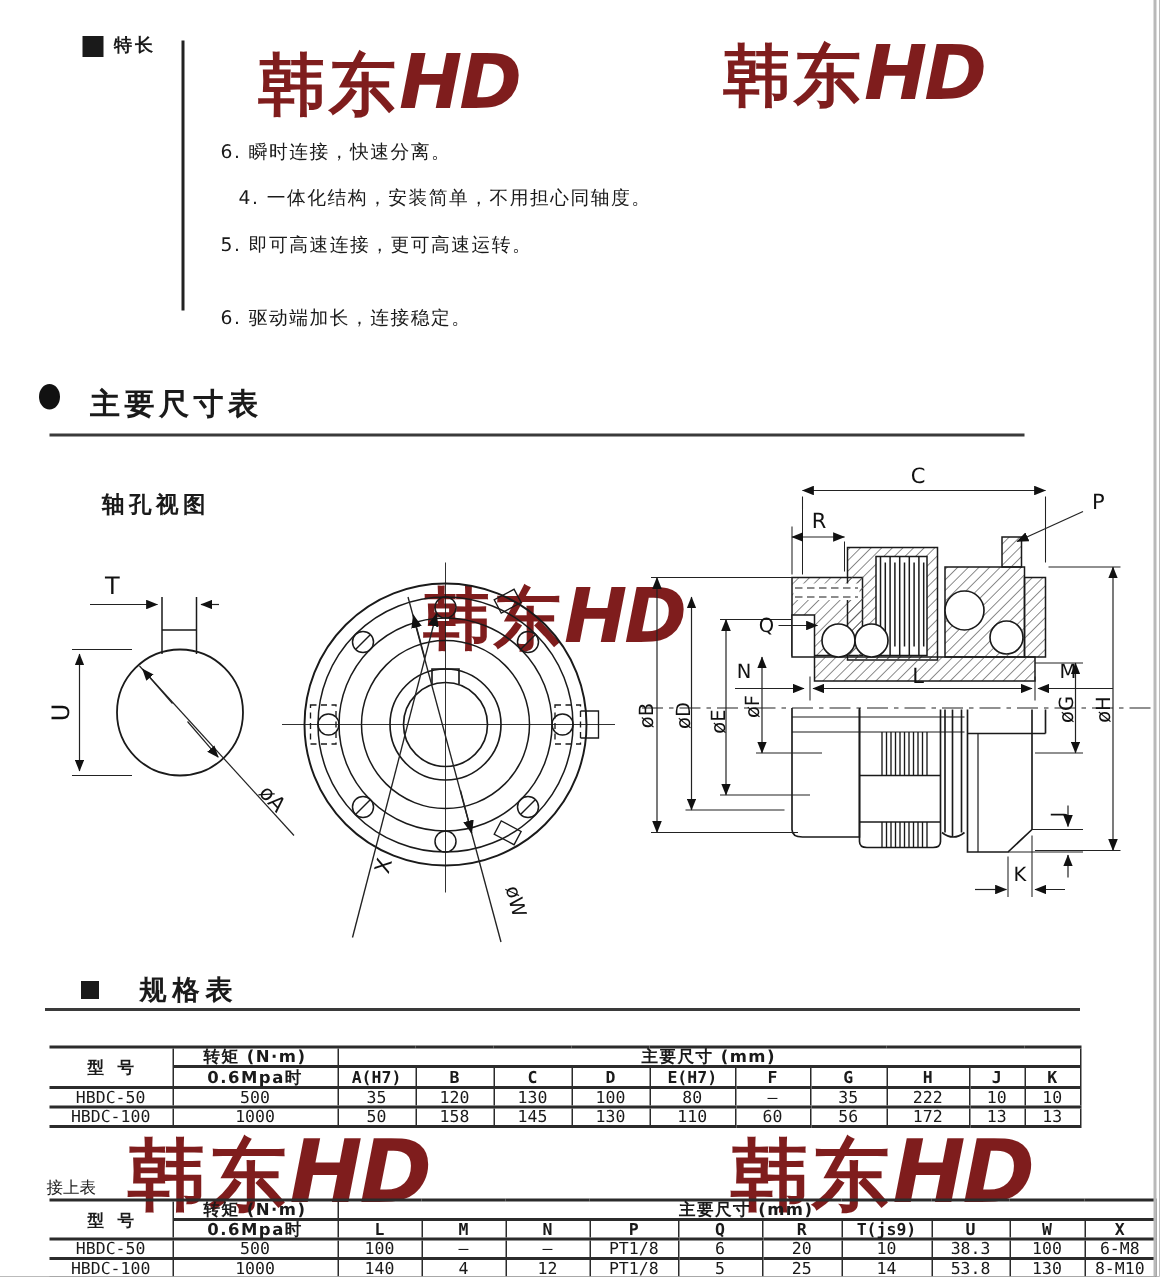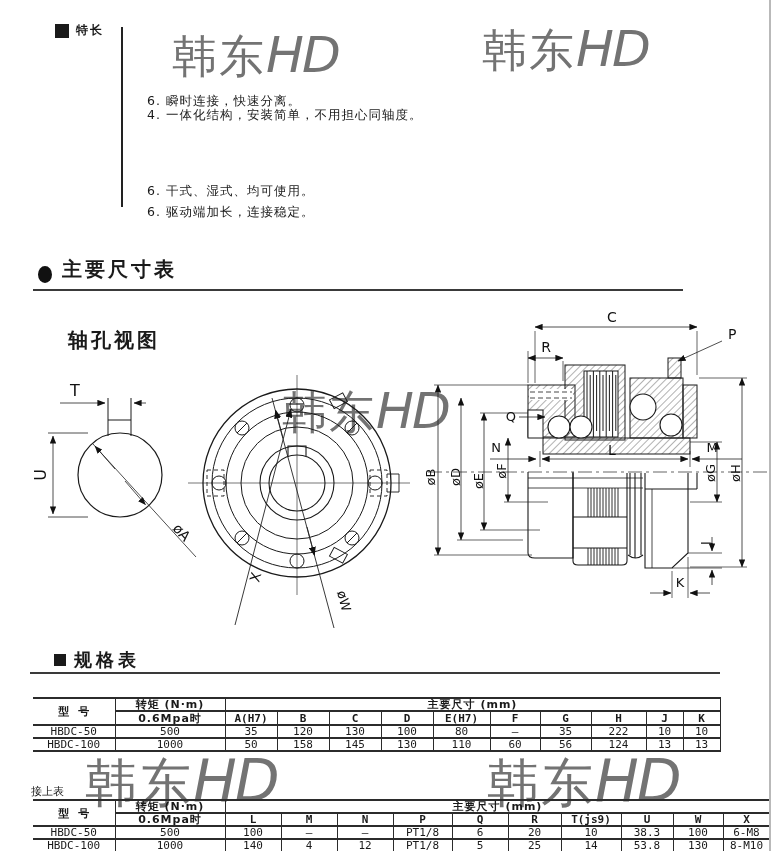--- a/index.html
+++ b/index.html
@@ -1,39 +1,39 @@
 <!DOCTYPE html>
 <html><head>
 <meta charset="utf-8">
 <style>
   html,body{margin:0;padding:0;background:#888;}
   .page{position:relative;width:773px;height:851px;background:#ffffff;overflow:hidden;
         font-family:"DejaVu Sans","Liberation Sans",sans-serif;color:#1a1a1a;}
   .abs{position:absolute;}
   
-  .wm{position:absolute;color:#737373;font-weight:normal;white-space:nowrap;line-height:1;
+  .wm{position:absolute;color:#7f1d1d;font-weight:bold;white-space:nowrap;line-height:1;
       font-size:45px;letter-spacing:2px;user-select:none;}
   .wm .lat{font-style:italic;font-size:1.12em;letter-spacing:-2px;}
   .wm.big{font-size:52px;}
   
   .feat-head{position:absolute;left:55px;top:22px;display:flex;align-items:center;gap:7px;}
   .sq-bullet{width:14px;height:14px;background:#1a1a1a;display:inline-block;}
   .feat-title{font-size:12px;font-weight:bold;letter-spacing:2px;}
   .feat-divider{position:absolute;left:121px;top:27px;width:2px;height:180px;background:#222;}
   .feat-item{position:absolute;left:147px;font-size:12.5px;font-weight:500;letter-spacing:1px;white-space:nowrap;}
   
-  .h1-row{position:absolute;left:38px;top:256px;display:flex;align-items:flex-end;gap:10px;}
+  .h1-row{position:absolute;left:26px;top:256px;display:flex;align-items:flex-start;gap:20px;}
   .circle-bullet{width:14px;height:17px;background:#111;border-radius:50%;display:inline-block;}
   .h1-text{font-size:20px;font-weight:bold;letter-spacing:3px;}
   .rule1{position:absolute;left:33px;top:289px;width:650px;height:2px;background:#3a3a3a;}
-  .h2-row{position:absolute;left:54px;top:648px;display:flex;align-items:center;gap:8px;}
+  .h2-row{position:absolute;left:54px;top:648px;display:flex;align-items:center;gap:27px;}
   .sq-bullet2{width:12px;height:12px;background:#1a1a1a;display:inline-block;}
   .h2-text{font-size:18px;font-weight:bold;letter-spacing:4px;}
   .rule2{position:absolute;left:30px;top:672px;width:690px;height:2px;background:#3a3a3a;}
-  .view-label{position:absolute;left:68px;top:327px;font-size:20px;font-weight:bold;letter-spacing:3px;}
+  .view-label{position:absolute;left:68px;top:327px;font-size:15px;font-weight:bold;letter-spacing:3px;}
   .cont-note{position:absolute;left:31px;top:784px;font-size:11px;font-weight:normal;}
   
   table.spec{border-collapse:collapse;table-layout:fixed;background:transparent;}
   table.spec td{border-left:1px solid #2b2b2b;border-right:1px solid #2b2b2b;
     border-top:2px solid #2b2b2b;border-bottom:2px solid #2b2b2b;
     padding:0;text-align:center;vertical-align:middle;font-size:11px;line-height:1;}
   table.spec td:first-child{border-left:none;}
   td.model-h{font-size:22px;font-weight:bold;letter-spacing:9px;text-indent:9px;}
   td.cjk{font-size:11px;font-weight:bold;letter-spacing:1px;}
   td.mono{font-family:"DejaVu Sans Mono","Liberation Mono",monospace;font-size:11px;}
@@ -53,22 +53,22 @@
   <div class="wm" style="left:282px;top:386px;"><span>韩东</span><span class="lat">HD</span></div>
   <div class="wm big" style="left:85px;top:752px;"><span>韩东</span><span class="lat">HD</span></div>
   <div class="wm big" style="left:487px;top:752px;"><span>韩东</span><span class="lat">HD</span></div>
 
   <div class="feat-head">
     <span class="sq-bullet"></span>
     <span class="feat-title">特长</span>
   </div>
   <div class="feat-divider"></div>
   <div class="feat-item" style="top:93px;">6. 瞬时连接，快速分离。</div>
-  <div class="feat-item" style="top:107px;">4. 一体化结构，安装简单，不用担心同轴度。</div>
-  <div class="feat-item" style="top:183px;">6. 干式、湿式、均可使用。</div>
+  <div class="feat-item" style="top:124px;margin-left:12px;">4. 一体化结构，安装简单，不用担心同轴度。</div>
+  <div class="feat-item" style="top:155px;">5. 即可高速连接，更可高速运转。</div>
   <div class="feat-item" style="top:204px;">6. 驱动端加长，连接稳定。</div>
 
   <div class="h1-row">
     <span class="circle-bullet"></span>
     <span class="h1-text">主要尺寸表</span>
   </div>
   <div class="rule1"></div>
   <div class="view-label">轴孔视图</div>
 
   <svg class="abs" style="left:0;top:295px;" width="773" height="345" viewBox="0 0 773 345">
@@ -349,21 +349,21 @@
     <tr style="height:12px">
       <td class="mono">HBDC-100</td>
       <td class="mono">1000</td>
       <td class="mono">50</td>
       <td class="mono">158</td>
       <td class="mono">145</td>
       <td class="mono">130</td>
       <td class="mono">110</td>
       <td class="mono">60</td>
       <td class="mono">56</td>
-      <td class="mono">124</td>
+      <td class="mono">172</td>
       <td class="mono">13</td>
       <td class="mono">13</td>
     </tr>
   </tbody>
     </table>
 
   <div class="cont-note">接上表</div>
   <table class="spec t2">
     <colgroup>
       <col style="width:82px">

